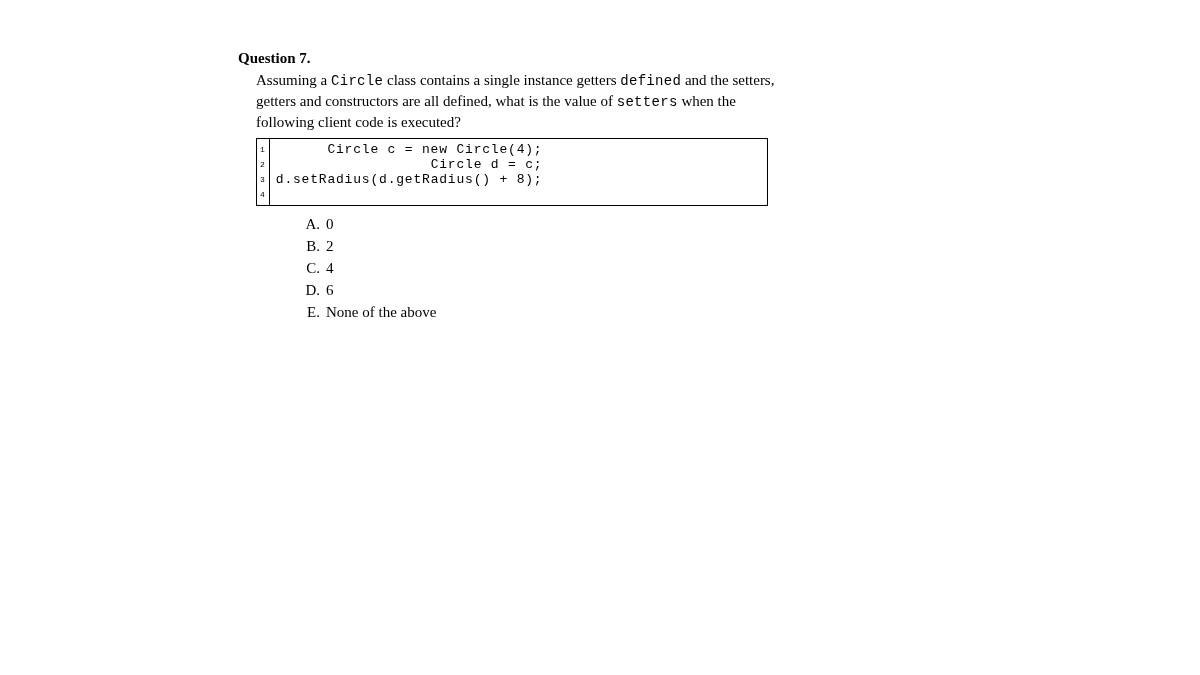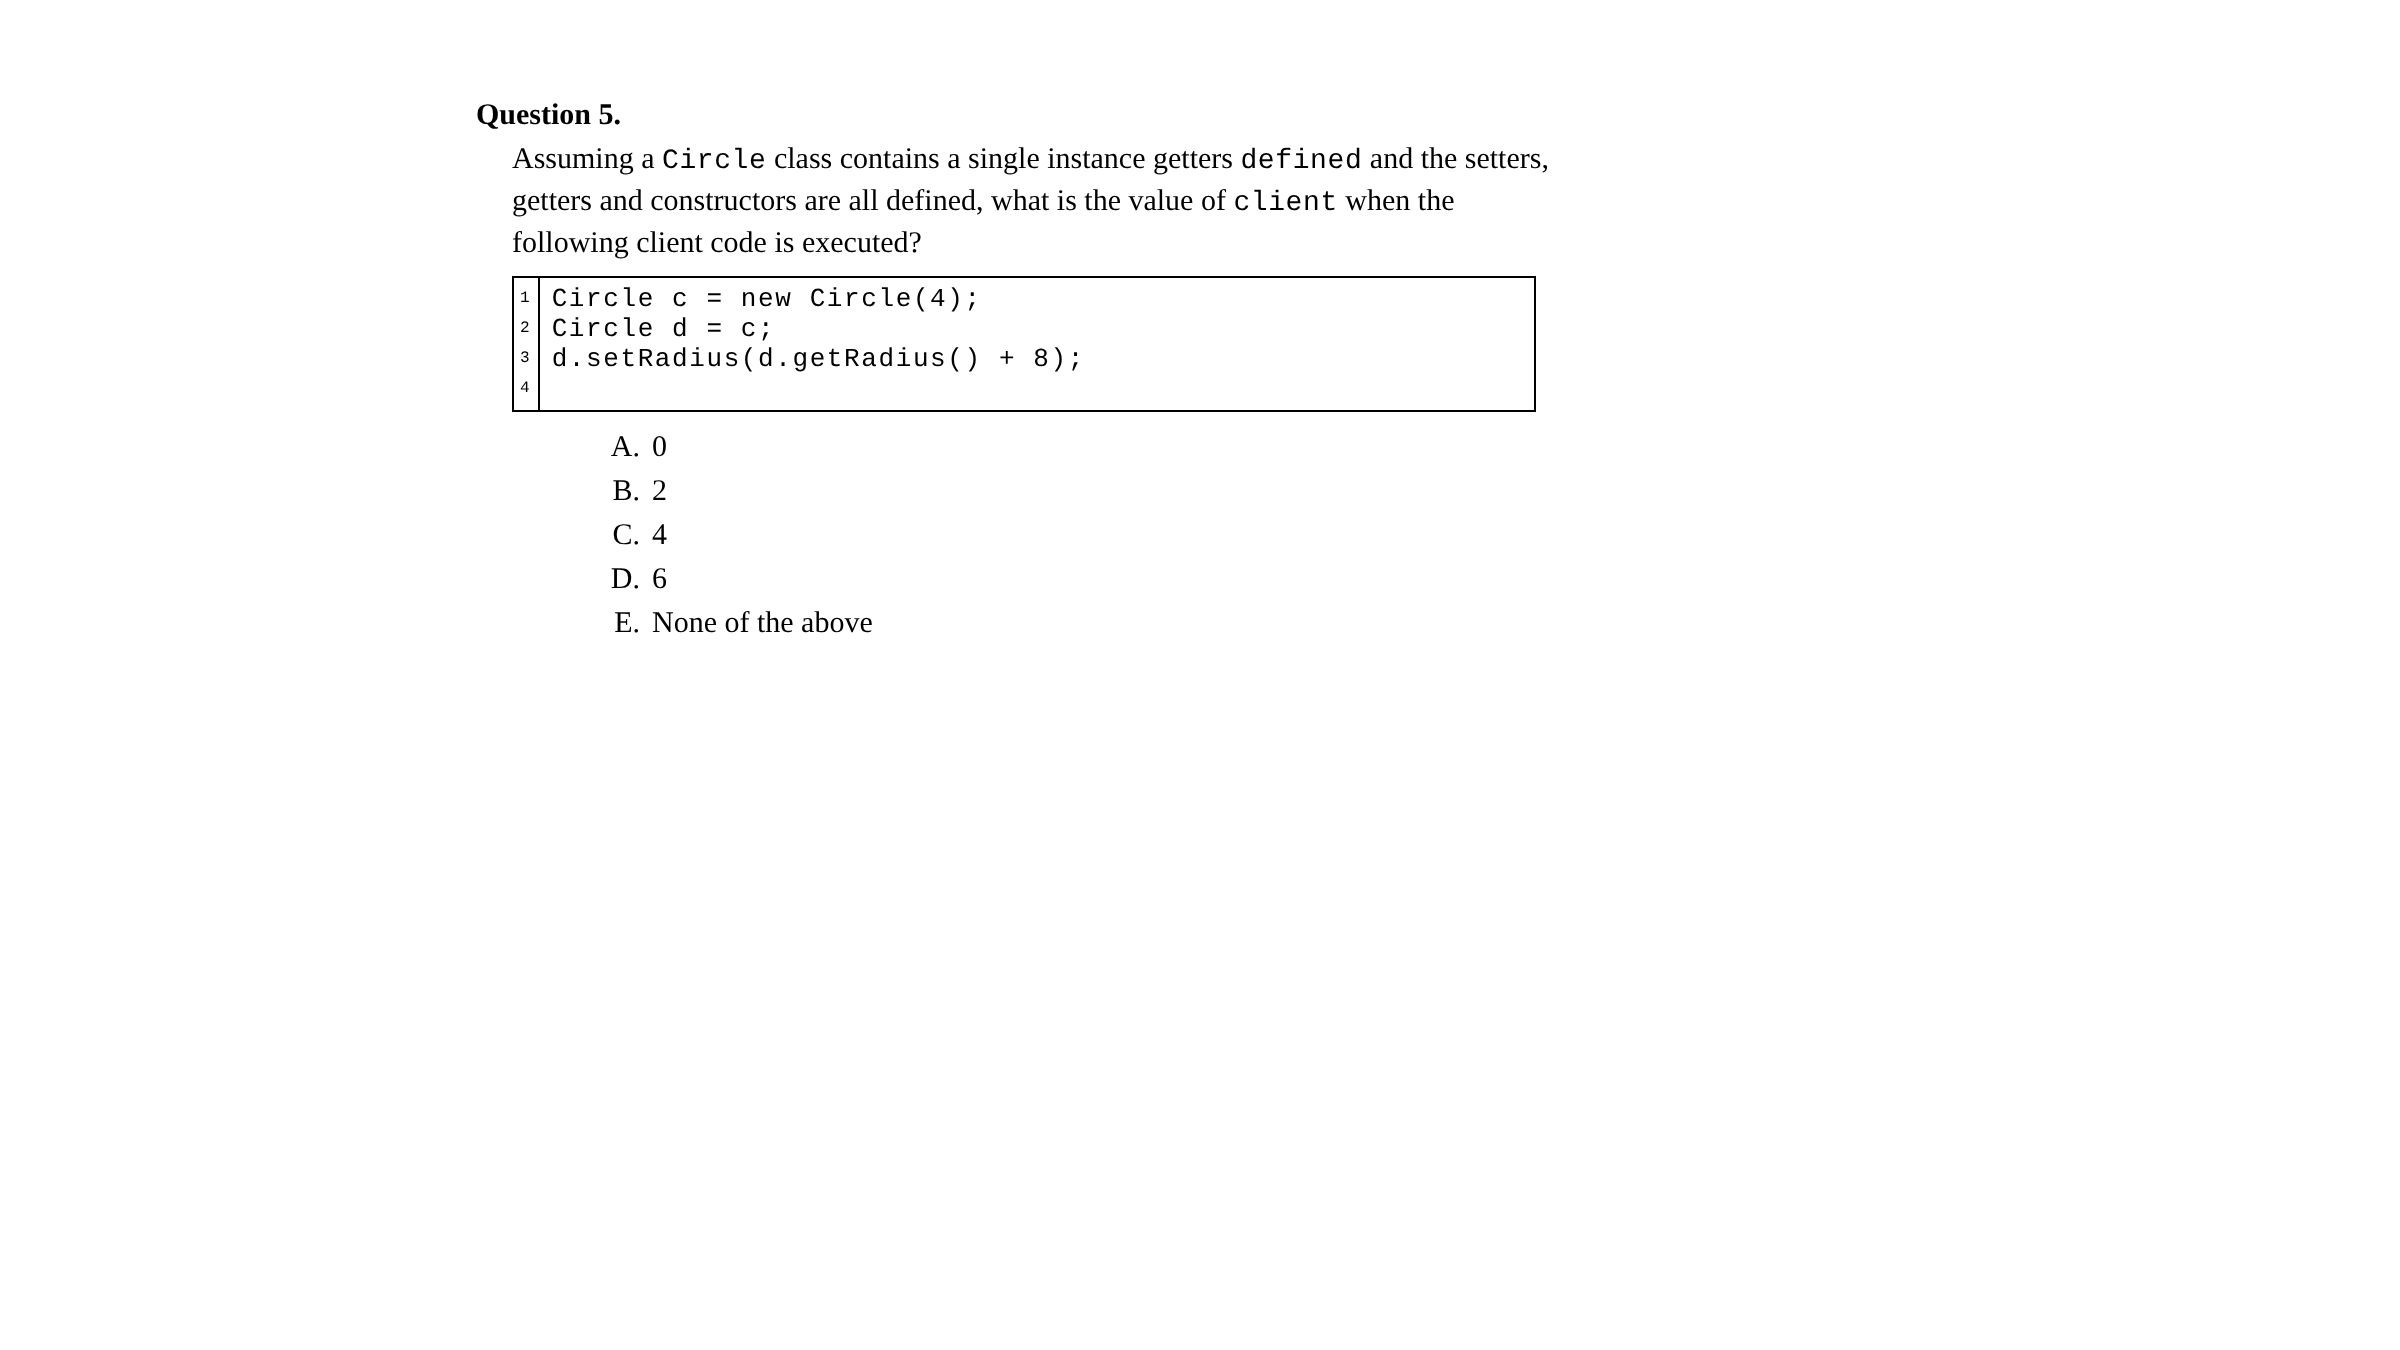--- a/index.html
+++ b/index.html
@@ -51,42 +51,43 @@
       align-items:center;
       justify-content:flex-end;
     }
     .code-lines {
       padding: 3px 6px;
       font-family: "Courier New", Courier, monospace;
       font-size: 13px;
       line-height: 15px;
       white-space: pre;
       letter-spacing: 0.8px;
+      text-align: right;
     }
     .options {
       margin-left: 60px;
       font-size: 15px;
     }
     .option-row {
       display: flex;
       margin-bottom: 5px;
     }
     .option-letter {
       width: 22px;
       text-align: right;
       margin-right: 6px;
     }
   </style>
 </head>
 <body>
 
 <div class="container">
-  <div class="question-header">Question 5.</div>
+  <div class="question-header">Question 7.</div>
   <div class="question-body">
-    <span>Assuming a </span><span class="mono">Circle</span><span> class contains a single instance getters </span><span class="mono">defined</span><span> and the setters, getters and constructors are all defined, what is the value of </span><span class="mono">client</span><span> when the following client code is executed?</span>
+    <span>Assuming a </span><span class="mono">Circle</span><span> class contains a single instance getters </span><span class="mono">defined</span><span> and the setters, getters and constructors are all defined, what is the value of </span><span class="mono">setters</span><span> when the following client code is executed?</span>
   </div>
 
   <div class="code-block">
     <div class="line-numbers">
       <div>1</div>
       <div>2</div>
       <div>3</div>
       <div>4</div>
     </div>
     <div class="code-lines"><div>Circle c = new Circle(4);</div><div>Circle d = c;</div><div>d.setRadius(d.getRadius() + 8);</div></div>

